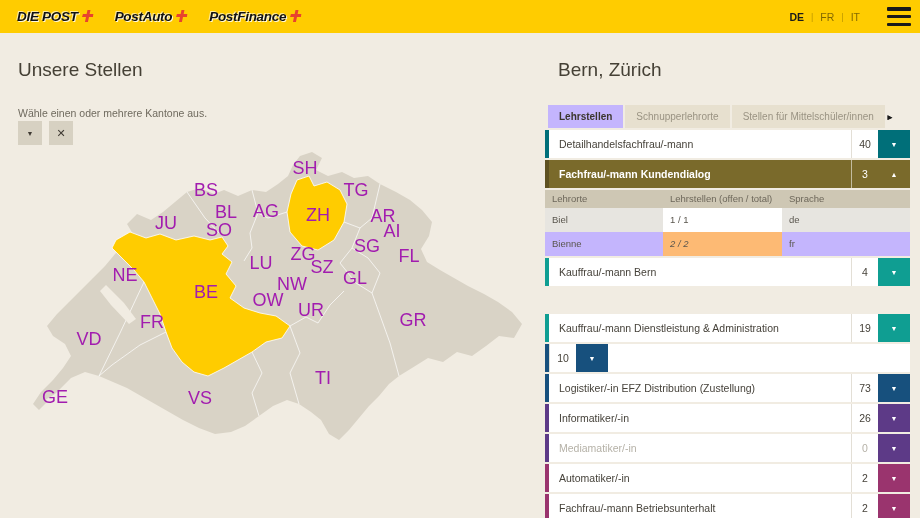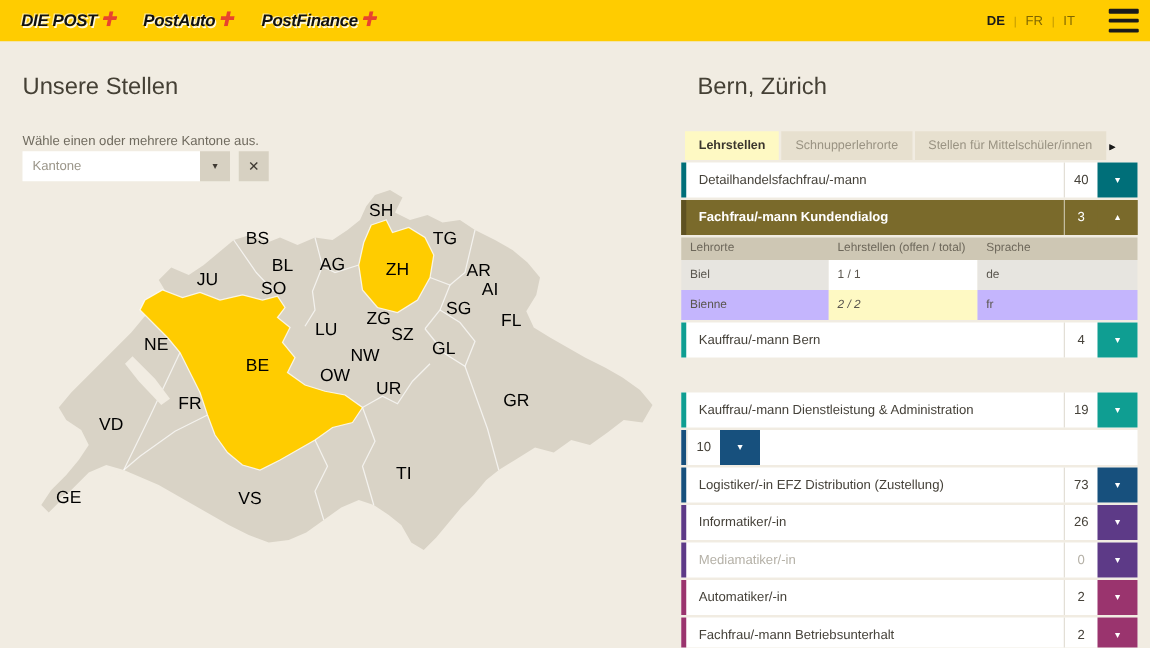--- a/index.html
+++ b/index.html
@@ -29,26 +29,26 @@
   .filter-row { position:absolute; left:18px; top:88px; display:flex; align-items:stretch; }
   .filter-input { width:142px; height:24px; border:none; background:#fff; padding:0 8px; font-size:10.5px; color:#444;
                   font-family:"Liberation Sans", sans-serif; outline:none; }
   .filter-input::placeholder { color:#9b968a; }
   .dd-btn { width:24px; height:24px; background:#d7d1c2; border:none; font-size:7px; color:#3f3a33; cursor:pointer; }
   .clear-btn { width:24px; height:24px; background:#d7d1c2; border:none; font-size:11px; color:#3f3a33; margin-left:7px; cursor:pointer; }
 
   
   .map-wrap { position:absolute; left:0; top:0; width:540px; height:485px; }
   .map-svg { position:absolute; left:0; top:0; }
-  .canton-label { position:absolute; transform:translate(-50%,-50%); font-size:14px; color:#000000; cursor:pointer; white-space:nowrap; }
+  .canton-label { position:absolute; transform:translate(-50%,-50%); font-size:18px; color:#a21caf; cursor:pointer; white-space:nowrap; }
 
   
   .tabs { position:absolute; left:8px; top:72px; display:flex; gap:2px; }
   .tab { height:23px; line-height:23px; padding:0 11px; font-size:10px; background:#e7e0cf; color:#9a9383; cursor:pointer; white-space:nowrap; }
-  .tab.active { background:#fef9c3; color:#3b362e; font-weight:bold; }
+  .tab.active { background:#c4b5fd; color:#3b362e; font-weight:bold; }
 
   
   .job-list { position:absolute; left:5px; top:97px; width:365px; }
   .job-row { display:flex; align-items:stretch; height:28px; background:#fff; border-left:4px solid #999; margin-bottom:2px; cursor:pointer; }
   .job-label { flex:1; line-height:28px; padding-left:10px; font-size:10.5px; color:#46423a; white-space:nowrap; overflow:hidden; }
   .job-count { width:27px; text-align:center; line-height:28px; font-size:10.5px; color:#46423a; border-left:1px solid #e3dfd6; }
   .job-toggle { width:32px; border:none; color:#fff; font-size:7px; cursor:pointer; }
   .job-row.expanded { border-left-color:#5e5121; }
   .job-row.expanded .job-label { color:#fff; font-weight:bold; }
   .job-row.expanded .job-count { color:#fff; border-left:1px solid rgba(255,255,255,.55); }
@@ -57,21 +57,21 @@
   
   .detail-table { margin-bottom:2px; }
   .dt-row { display:flex; height:24px; }
   .dt-row.head { height:18px; background:#cec7b4; }
   .dt-cell { font-size:9.5px; line-height:24px; padding-left:7px; overflow:hidden; white-space:nowrap; }
   .dt-row.head .dt-cell { line-height:18px; color:#6d675a; background:none; }
   .c1 { width:118px; } .c2 { width:119px; } .c3 { flex:1; position:relative; }
   .dt-row.r-even .c1, .dt-row.r-even .c3 { background:#e7e5e0; }
   .dt-row.r-even .c2 { background:#ffffff; }
   .dt-row.r-odd .c1, .dt-row.r-odd .c3 { background:#c4b5fd; }
-  .dt-row.r-odd .c2 { background:#fef9c3;font-style:italic; }
+  .dt-row.r-odd .c2 { background:#fdba74;font-style:italic; }
   .dt-cell { color:#5a564e; }
   .row-arrow { position:absolute; right:8px; top:0; line-height:24px; font-size:8px; color:#1a1a1a; }
 </style>
 </head>
 <body>
 
 <div class="topbar">
   <div class="brands">
     <span class="brand">
       <span class="brand-text">DIE POST</span>
@@ -172,21 +172,20 @@
         <span class="canton-label" style="left: 89px; top: 306px;">VD</span>
         <span class="canton-label" style="left: 323px; top: 345px;">TI</span>
         <span class="canton-label" style="left: 55px; top: 364px;">GE</span>
         <span class="canton-label" style="left: 200px; top: 365px;">VS</span>
       </div>
   </div>
 
   <div class="panel-title">Unsere Stellen</div>
   <div class="filter-label">Wähle einen oder mehrere Kantone aus.</div>
   <div class="filter-row">
-    <input class="filter-input" type="text" placeholder="Kantone" style="">
     <button class="dd-btn">▼</button>
     <button class="clear-btn">✕</button>
   </div>
 </div>
 
 <div class="right-panel">
   <div class="panel-title">Bern, Zürich</div>
 
   <div class="tabs">
     <div class="tab active">Lehrstellen</div>

